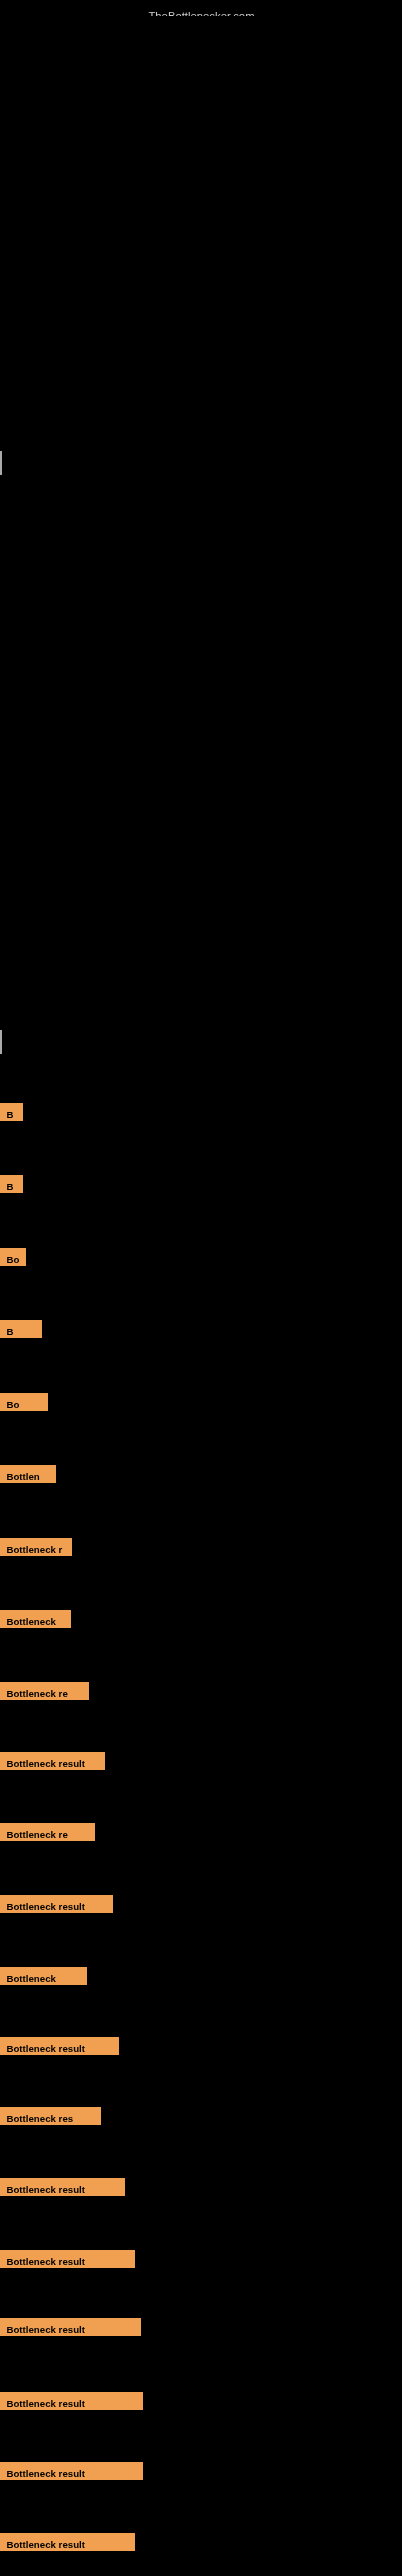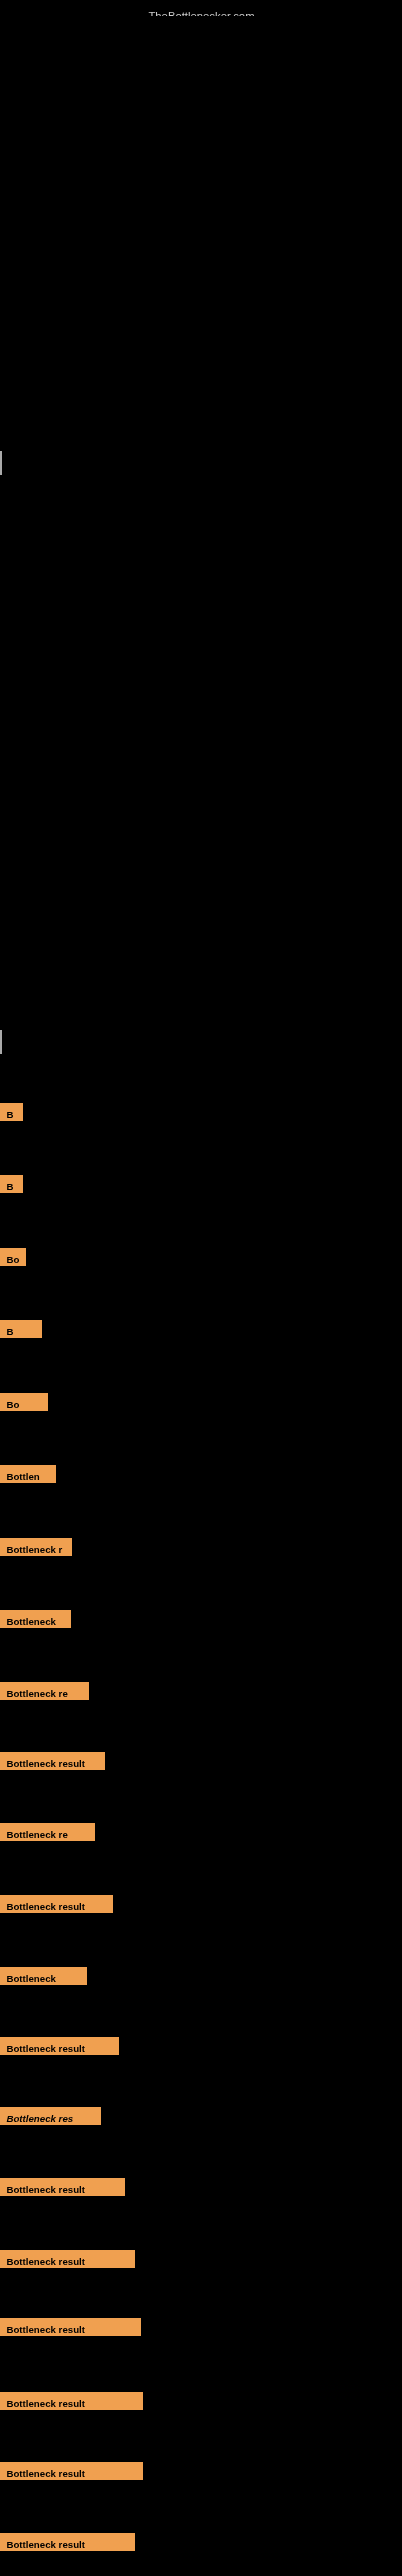--- a/index.html
+++ b/index.html
@@ -65,21 +65,21 @@
 <div class="result-item" style="top: 1393px; width: 48px; height: 17.7px; line-height: 17.7px;">Bo</div>
 <div class="result-item" style="top: 1465px; width: 56px; height: 17.7px; line-height: 17.7px;">Bottlen</div>
 <div class="result-item" style="top: 1538px; width: 72px; height: 18px; line-height: 17.7px;">Bottleneck r</div>
 <div class="result-item" style="top: 1610px; width: 71px; height: 17.7px; line-height: 17.7px;">Bottleneck</div>
 <div class="result-item" style="top: 1682px; width: 89px; height: 17.7px; line-height: 17.7px;">Bottleneck re</div>
 <div class="result-item" style="top: 1752px; width: 105px; height: 17.7px; line-height: 17.7px;">Bottleneck result</div>
 <div class="result-item" style="top: 1823px; width: 95px; height: 17.7px; line-height: 17.7px;">Bottleneck re</div>
 <div class="result-item" style="top: 1895px; width: 113px; height: 17.7px; line-height: 17.7px;">Bottleneck result</div>
 <div class="result-item" style="top: 1967px; width: 87px; height: 17.7px; line-height: 17.7px;">Bottleneck</div>
 <div class="result-item" style="top: 2037px; width: 119px; height: 17.7px; line-height: 17.7px;">Bottleneck result</div>
-<div class="result-item" style="top: 2107px; width: 101px; height: 17.7px; line-height: 17.7px; font-style: italic;">Bottleneck res</div>
+<div class="result-item" style="top: 2107px; width: 101px; height: 17.7px; line-height: 17.7px;">Bottleneck res</div>
 <div class="result-item" style="top: 2178px; width: 125px; height: 17.7px; line-height: 17.7px;">Bottleneck result</div>
 <div class="result-item" style="top: 2250px; width: 135px; height: 17.7px; line-height: 17.7px;">Bottleneck result</div>
 <div class="result-item" style="top: 2318px; width: 141px; height: 17.7px; line-height: 17.7px;">Bottleneck result</div>
 <div class="result-item" style="top: 2392px; width: 143px; height: 17.7px; line-height: 17.7px;">Bottleneck result</div>
 <div class="result-item" style="top: 2462px; width: 143px; height: 17.7px; line-height: 17.7px;">Bottleneck result</div>
 <div class="result-item" style="top: 2533px; width: 135px; height: 17.7px; line-height: 17.7px;">Bottleneck result</div>
 <div class="cursor-line" style="top: 451px; height: 24px;"></div>
 <div class="cursor-line" style="top: 1030px; height: 24px;"></div>
 
 

